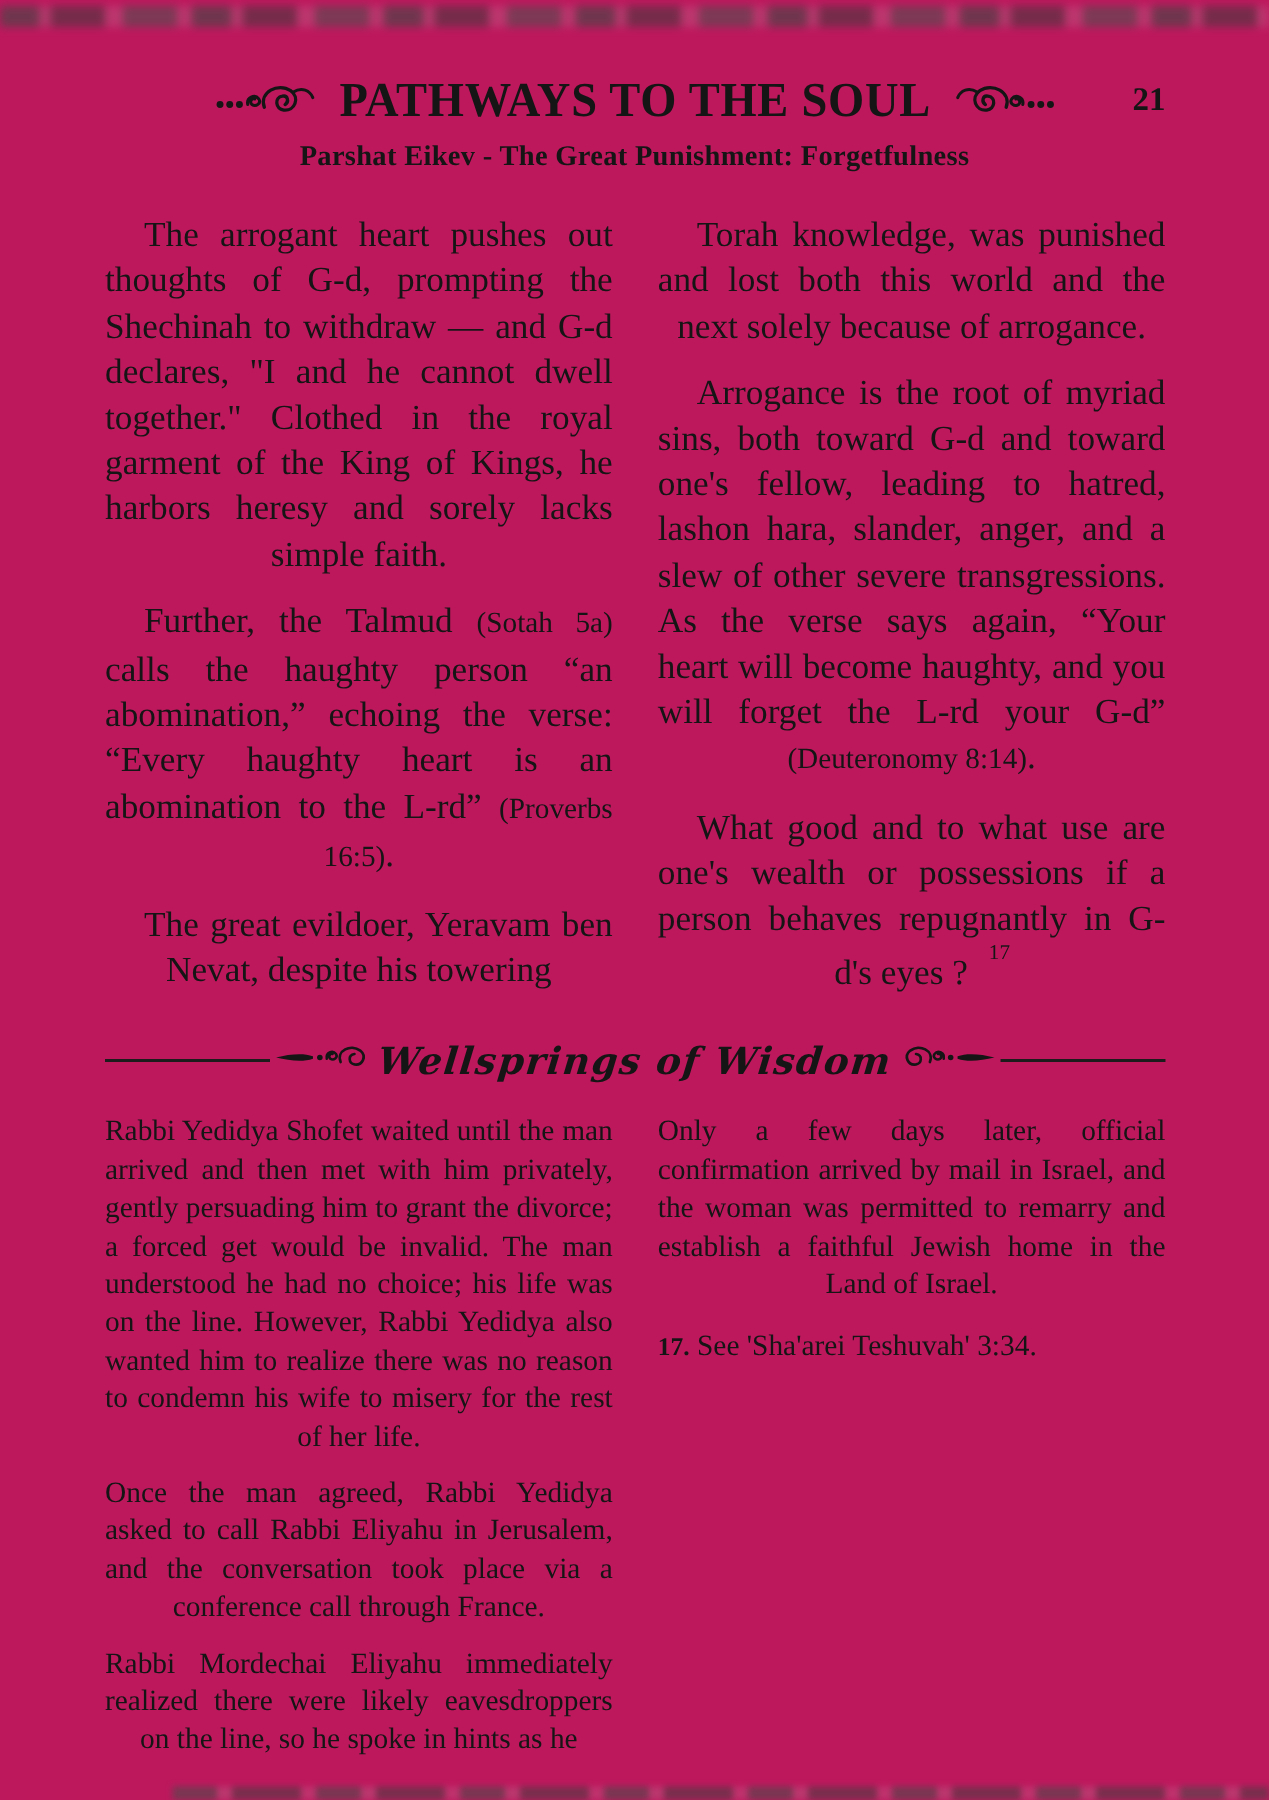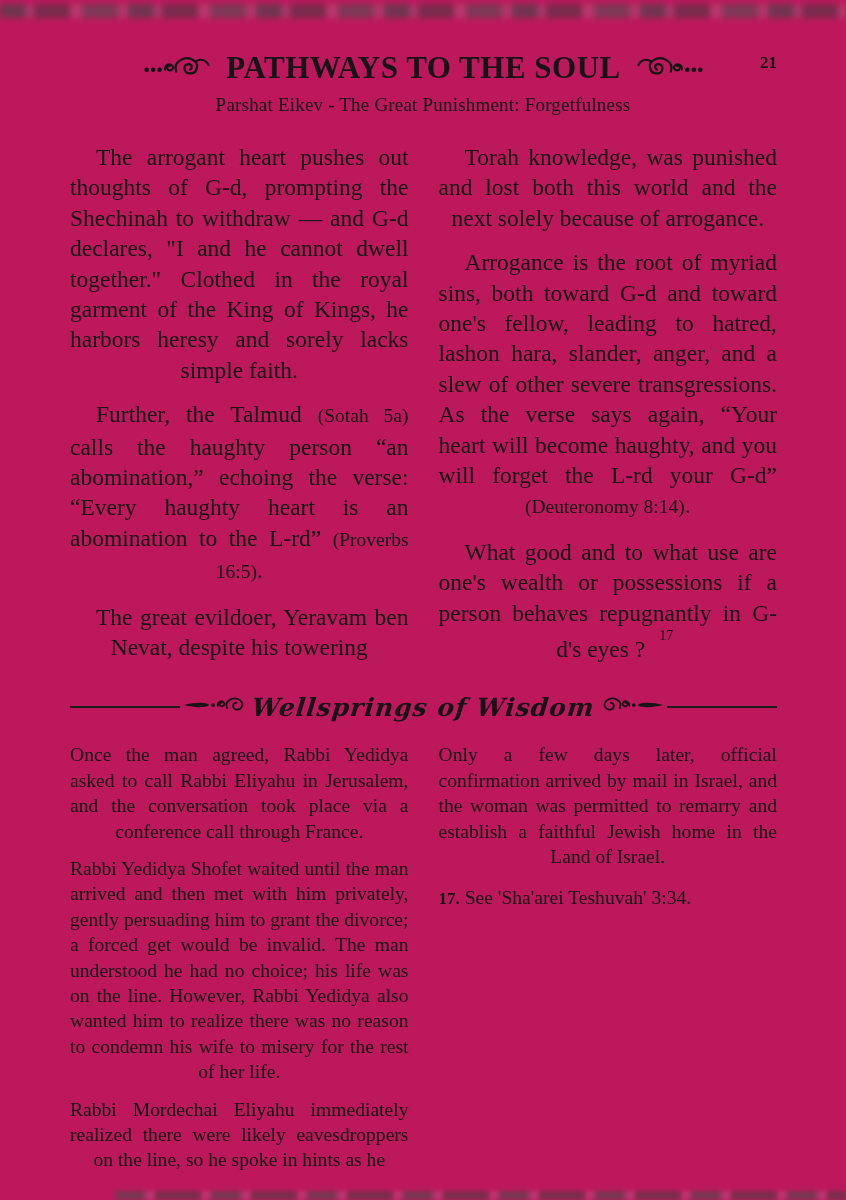--- a/index.html
+++ b/index.html
@@ -35,28 +35,28 @@
     margin:46px 69px 0 70px;
     display:flex;align-items:center;justify-content:center;gap:8px;
     height:40px;
   }
   .page-title{
     margin:0;font-size:31px;font-weight:bold;letter-spacing:.5px;
     white-space:nowrap;line-height:1;transform:scaleY(1.05);
   }
   .page-number{
     position:absolute;right:0;top:7px;
-    font-size:17px;font-weight:bold;
+    font-size:22px;font-weight:bold;
   }
   .flourish{display:inline-block;height:24px;}
   .flourish svg{display:block;height:24px;width:78px;}
   .flourish.mirror svg{transform:scaleX(-1);}
   .subtitle{
     margin:8px 0 0 0;text-align:center;
-    font-size:19px;font-weight:normal;letter-spacing:.2px;
+    font-size:19px;font-weight:bold;letter-spacing:.2px;
   }
   
   .cols{display:flex;gap:30px;padding:0 69px 0 70px;}
   .col{flex:1;min-width:0;}
   .main-section{margin-top:26px;}
   .main-section p.para{
     margin:0 0 14px 0;
     font-size:23.5px;line-height:30.4px;
     text-align:justify;text-align-last:center;
     text-indent:26px;
@@ -154,22 +154,22 @@
         <circle cx="38" cy="13" r="2.4" fill="#151515" stroke="none"></circle>
         <path d="M44 14 c-1 -5 5 -8 8 -4 c2 3 -2 6 -5 4 c-2 -2 0 -5 2 -4" stroke-width="2.2"></path>
         <path d="M56 17 c-4 -10 9 -16 17 -10 c6 5 2 13 -5 12 c-5 -1 -6 -8 0 -9" stroke-width="2.3"></path>
       </svg>
     </span>
     <span class="rule"></span>
   </div>
 
   <section class="cols story-section">
     <div class="col">
+        <p class="para"><span>Rabbi Yedidya Shofet waited until the man arrived and then met with him privately, gently persuading him to grant the divorce; a forced get would be invalid. The man understood he had no choice; his life was on the line. However, Rabbi Yedidya also wanted him to realize there was no reason to condemn his wife to misery for the rest of her life.</span></p>
         <p class="para"><span>Once the man agreed, Rabbi Yedidya asked to call Rabbi Eliyahu in Jerusalem, and the conversation took place via a conference call through France.</span></p>
-        <p class="para"><span>Rabbi Yedidya Shofet waited until the man arrived and then met with him privately, gently persuading him to grant the divorce; a forced get would be invalid. The man understood he had no choice; his life was on the line. However, Rabbi Yedidya also wanted him to realize there was no reason to condemn his wife to misery for the rest of her life.</span></p>
         <p class="para"><span>Rabbi Mordechai Eliyahu immediately realized there were likely eavesdroppers on the line, so he spoke in hints as he</span></p>
       </div>
     <div class="col">
       <div>
           <p class="para"><span>Only a few days later, official confirmation arrived by mail in Israel, and the woman was permitted to remarry and establish a faithful Jewish home in the Land of Israel.</span></p>
         </div>
       <p class="footnote"><span class="marker">17.</span> <span>See 'Sha'arei Teshuvah' 3:34.</span></p>
     </div>
   </section>
 

